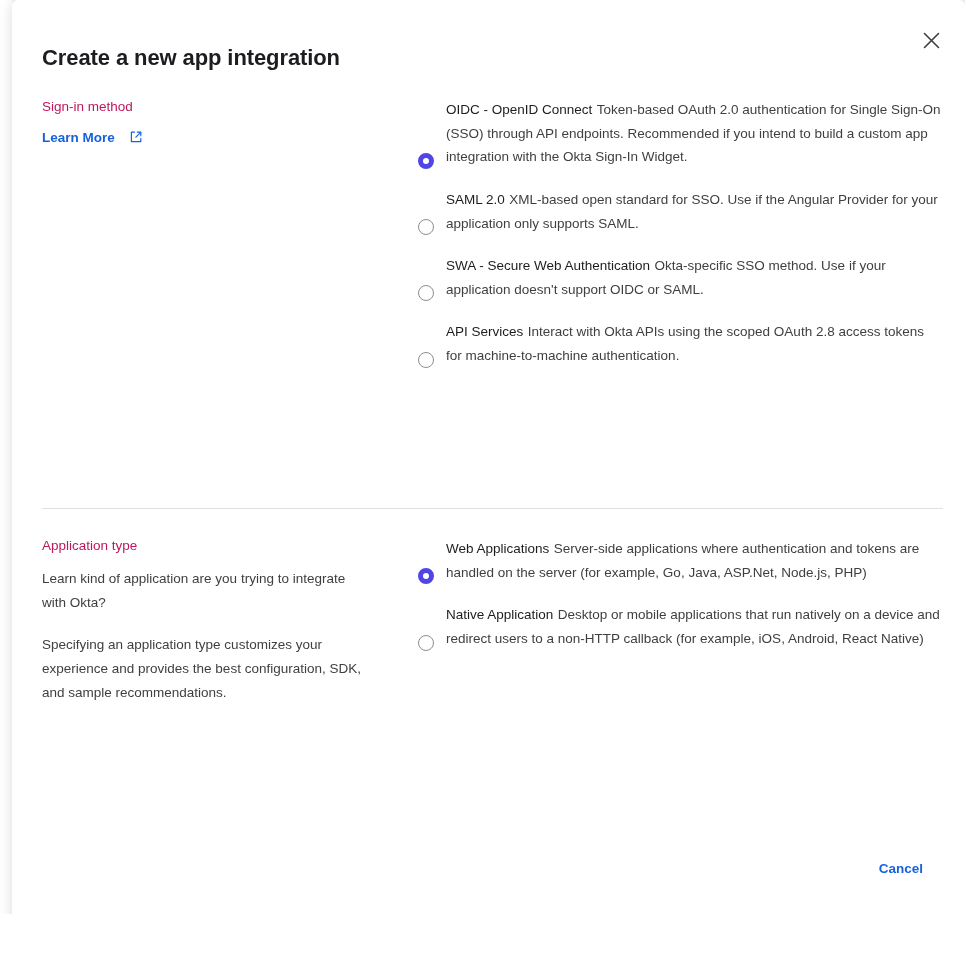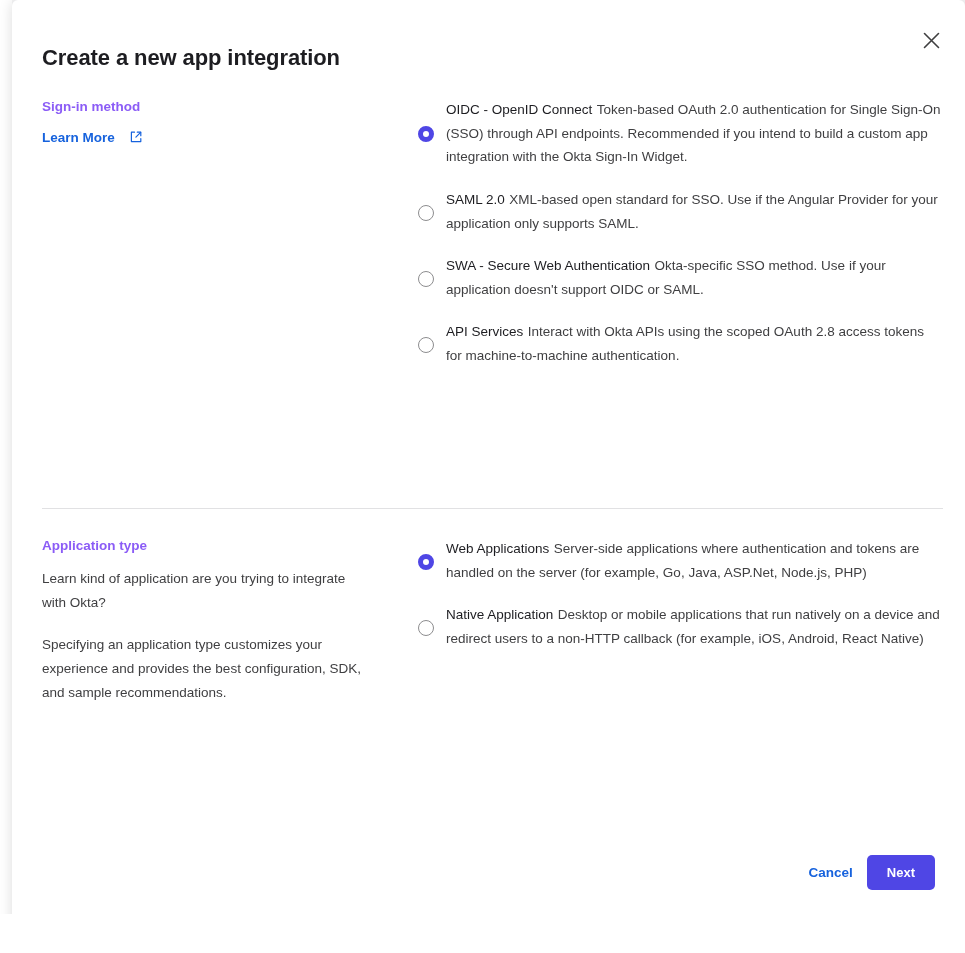--- a/index.html
+++ b/index.html
@@ -113,22 +113,22 @@
     width: 346px;
     flex: 0 0 346px;
     padding-right: 16px;
   }
   .sec-right {
     flex: 1 1 auto;
     padding-left: 30px;
   }
   .sec-heading {
     font-size: 13.5px;
-    font-weight: bold;
-    color: #8b5cf6;
+    font-weight: normal;
+    color: #be185d;
     margin: 0 0 12px 0;
     line-height: 1.3;
   }
   .learn-more {
     font-size: 13.5px;
     font-weight: bold;
     color: #1662dd;
     text-decoration: none;
     display: inline-flex;
     align-items: center;
@@ -141,21 +141,21 @@
     color: #3f3f41;
     line-height: 1.78;
     margin: 0 0 18px 0;
     max-width: 330px;
   }
   .sec-desc:last-child { margin-bottom: 0; }
 
   
   .option {
     display: flex;
-    align-items: center;
+    align-items: flex-end;
     margin-bottom: 19px;
     cursor: pointer;
   }
   .option:last-child { margin-bottom: 0; }
   .radio {
     flex: 0 0 auto;
     width: 16px;
     height: 16px;
     border-radius: 50%;
     border: 1.5px solid #8d8d8f;
@@ -182,21 +182,22 @@
     max-width: 510px;
   }
 
   
   .footer {
     position: absolute;
     right: 30px;
     top: 855px;
     display: flex;
     align-items: center;
-    gap: 10px;
+    gap: 34px;
+    flex-direction: column;
   }
   .btn-cancel {
     background: none;
     border: none;
     font-family: "Liberation Sans", sans-serif;
     font-size: 13.5px;
     font-weight: bold;
     color: #1662dd;
     cursor: pointer;
     padding: 6px 4px;

